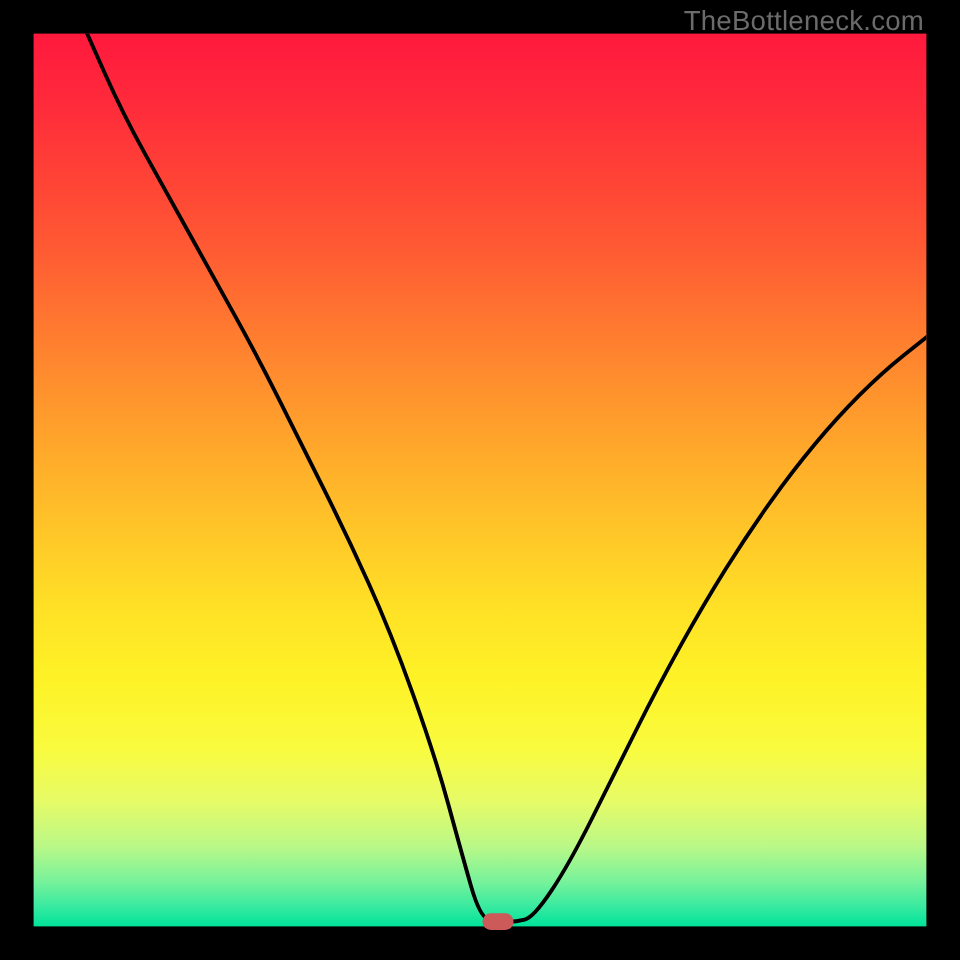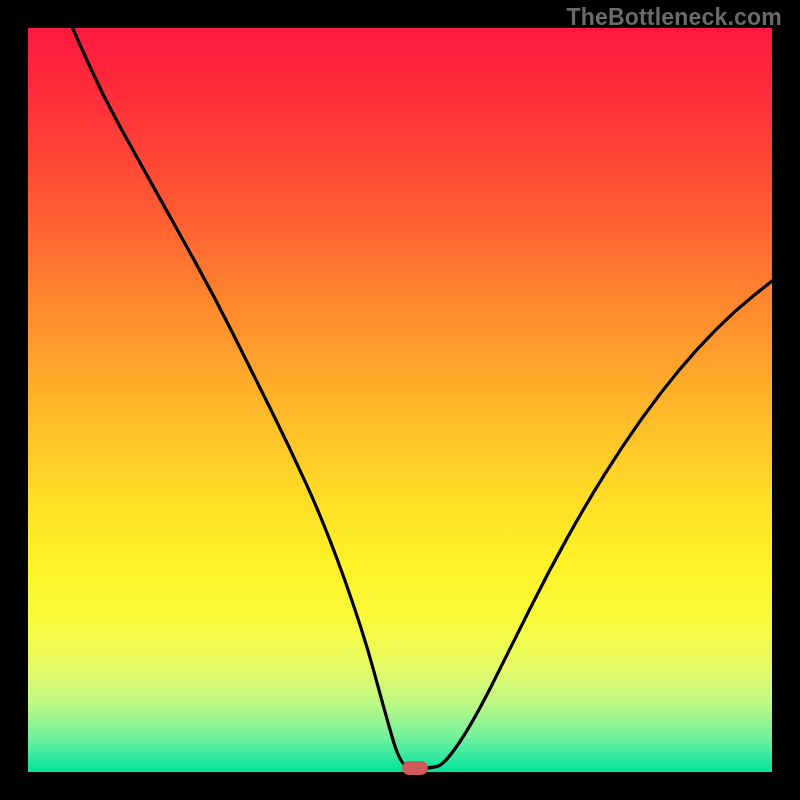--- a/index.html
+++ b/index.html
@@ -13,24 +13,24 @@
   }
   .frame {
     position: relative;
     width: 800px;
     height: 800px;
     background: #000;
   }
   .watermark {
     position: absolute;
     top: 4px;
-    right: 18px;
+    right: 30px;
     color: #6b6b6b;
     font-size: 23px;
-    font-weight: 700;
+    font-weight: 400;
     letter-spacing: 0.2px;
     z-index: 10;
   }
   .plot-area {
     position: absolute;
     left: 28px;
     top: 28px;
     width: 744px;
     height: 744px;
     

